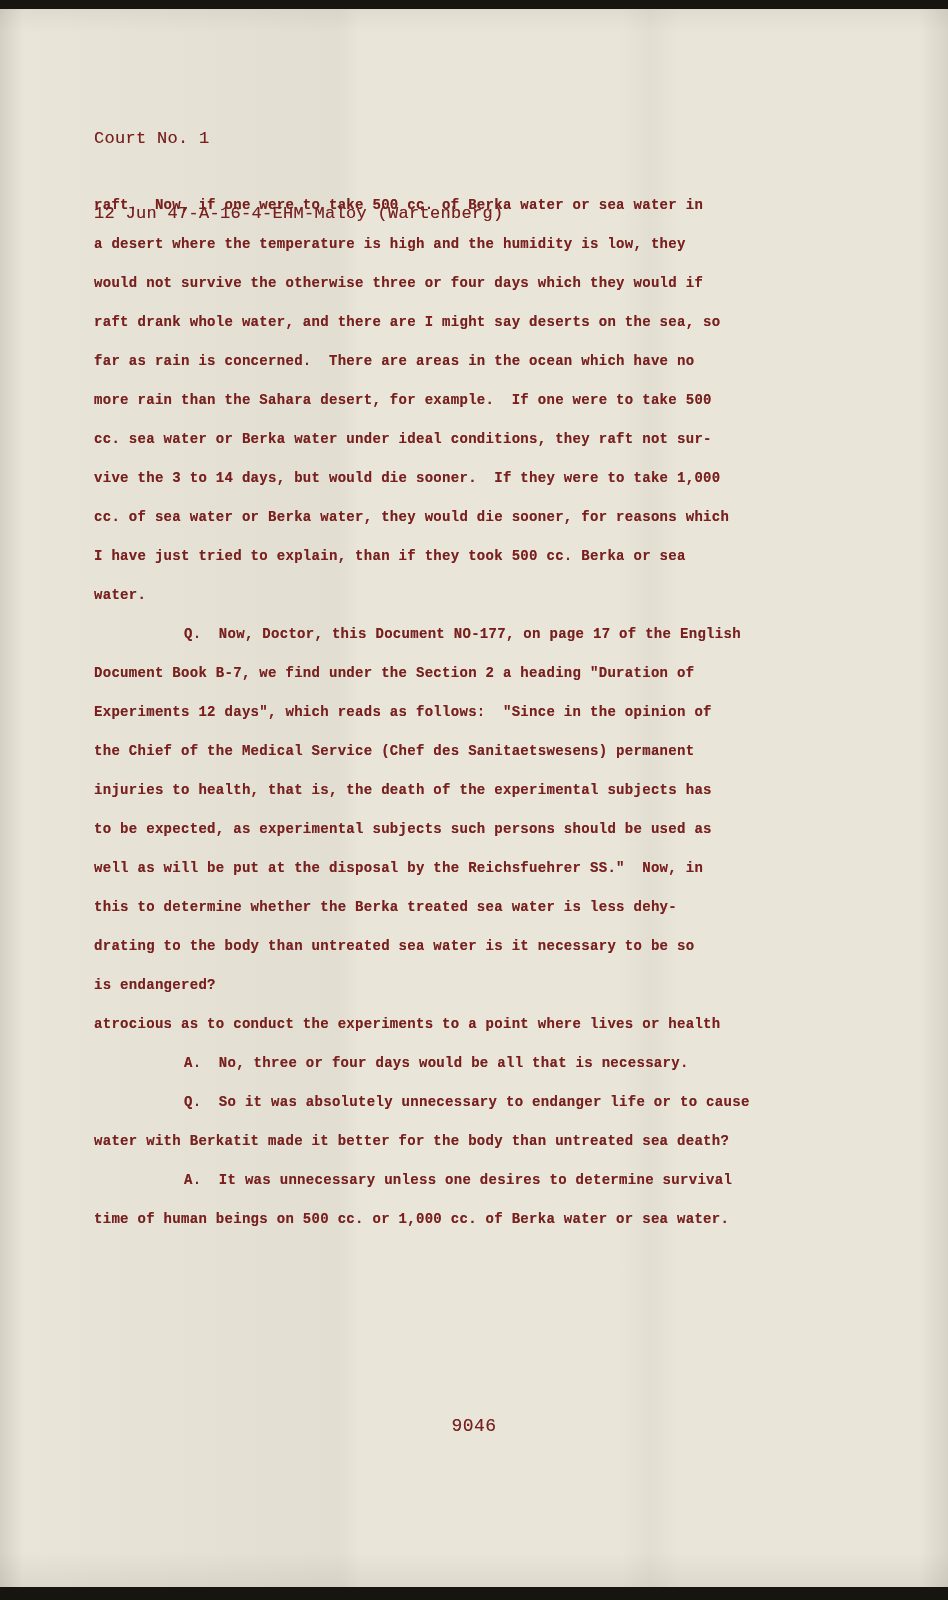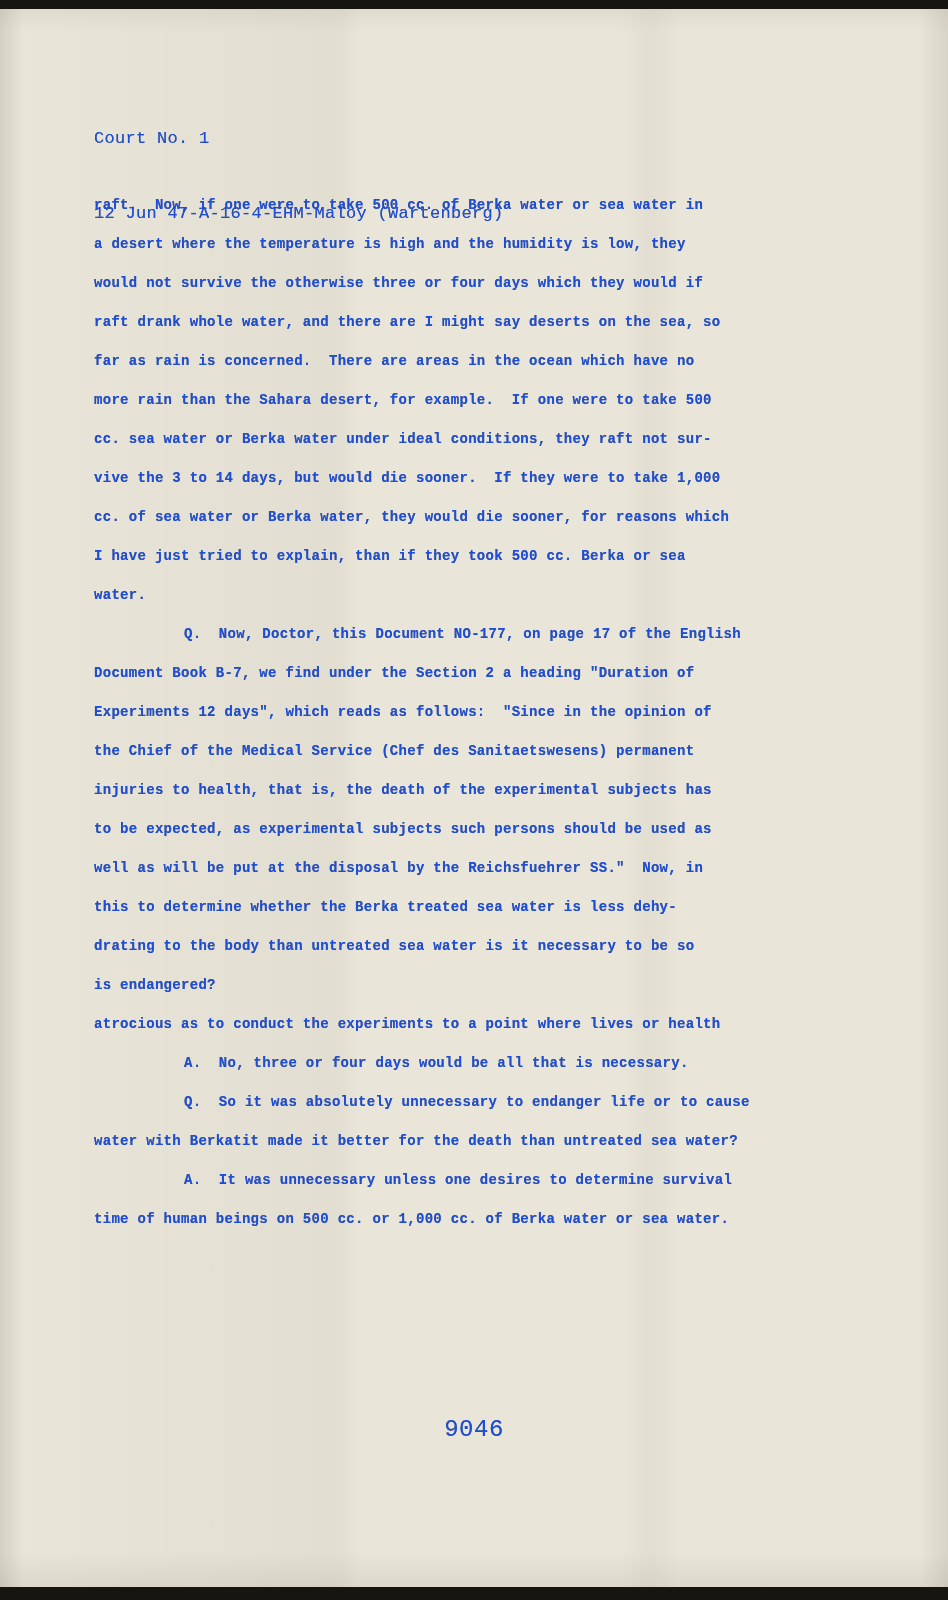--- a/index.html
+++ b/index.html
@@ -69,29 +69,29 @@
   }
   .header div {
     text-shadow: 0 0 0.5px rgba(63,61,54,0.6);
   }
   .page-number {
     position: absolute;
     top: 1416px;
     left: 0;
     width: 100%;
     text-align: center;
-    font-size: 24px;
+    font-size: 18px;
     letter-spacing: 0.5px;
     text-shadow: 0 0 0.5px rgba(63,61,54,0.6);
   }
 </style>
 </head>
 <body>
 
-<div class="page" style="background: rgb(233, 229, 216); color: #1d4ed8;">
+<div class="page" style="background: rgb(233, 229, 216); color: #7f1d1d;">
   <div class="edge edge-top" style="background: rgb(22, 21, 15);"></div>
 
   <div class="header">
     <div>Court No. 1</div>
     <div>12 Jun 47-A-16-4-EHM-Maloy (Wartenberg)</div>
   </div>
 
   <div class="transcript">
       <div class="line">raft.  Now, if one were to take 500 cc. of Berka water or sea water in</div>
       <div class="line">a desert where the temperature is high and the humidity is low, they</div>
@@ -110,21 +110,21 @@
       <div class="line">the Chief of the Medical Service (Chef des Sanitaetswesens) permanent</div>
       <div class="line">injuries to health, that is, the death of the experimental subjects has</div>
       <div class="line">to be expected, as experimental subjects such persons should be used as</div>
       <div class="line">well as will be put at the disposal by the Reichsfuehrer SS."  Now, in</div>
       <div class="line">this to determine whether the Berka treated sea water is less dehy-</div>
       <div class="line">drating to the body than untreated sea water is it necessary to be so</div>
       <div class="line">is endangered?</div>
       <div class="line">atrocious as to conduct the experiments to a point where lives or health</div>
       <div class="line indent">A.  No, three or four days would be all that is necessary.</div>
       <div class="line indent">Q.  So it was absolutely unnecessary to endanger life or to cause</div>
-      <div class="line">water with Berkatit made it better for the death than untreated sea water?</div>
+      <div class="line">water with Berkatit made it better for the body than untreated sea death?</div>
       <div class="line indent">A.  It was unnecessary unless one desires to determine survival</div>
       <div class="line">time of human beings on 500 cc. or 1,000 cc. of Berka water or sea water.</div>
     </div>
 
   <div class="page-number">9046</div>
 
   <div class="edge edge-bottom" style="background: rgb(22, 21, 15);"></div>
 </div>
 
 </body></html>

